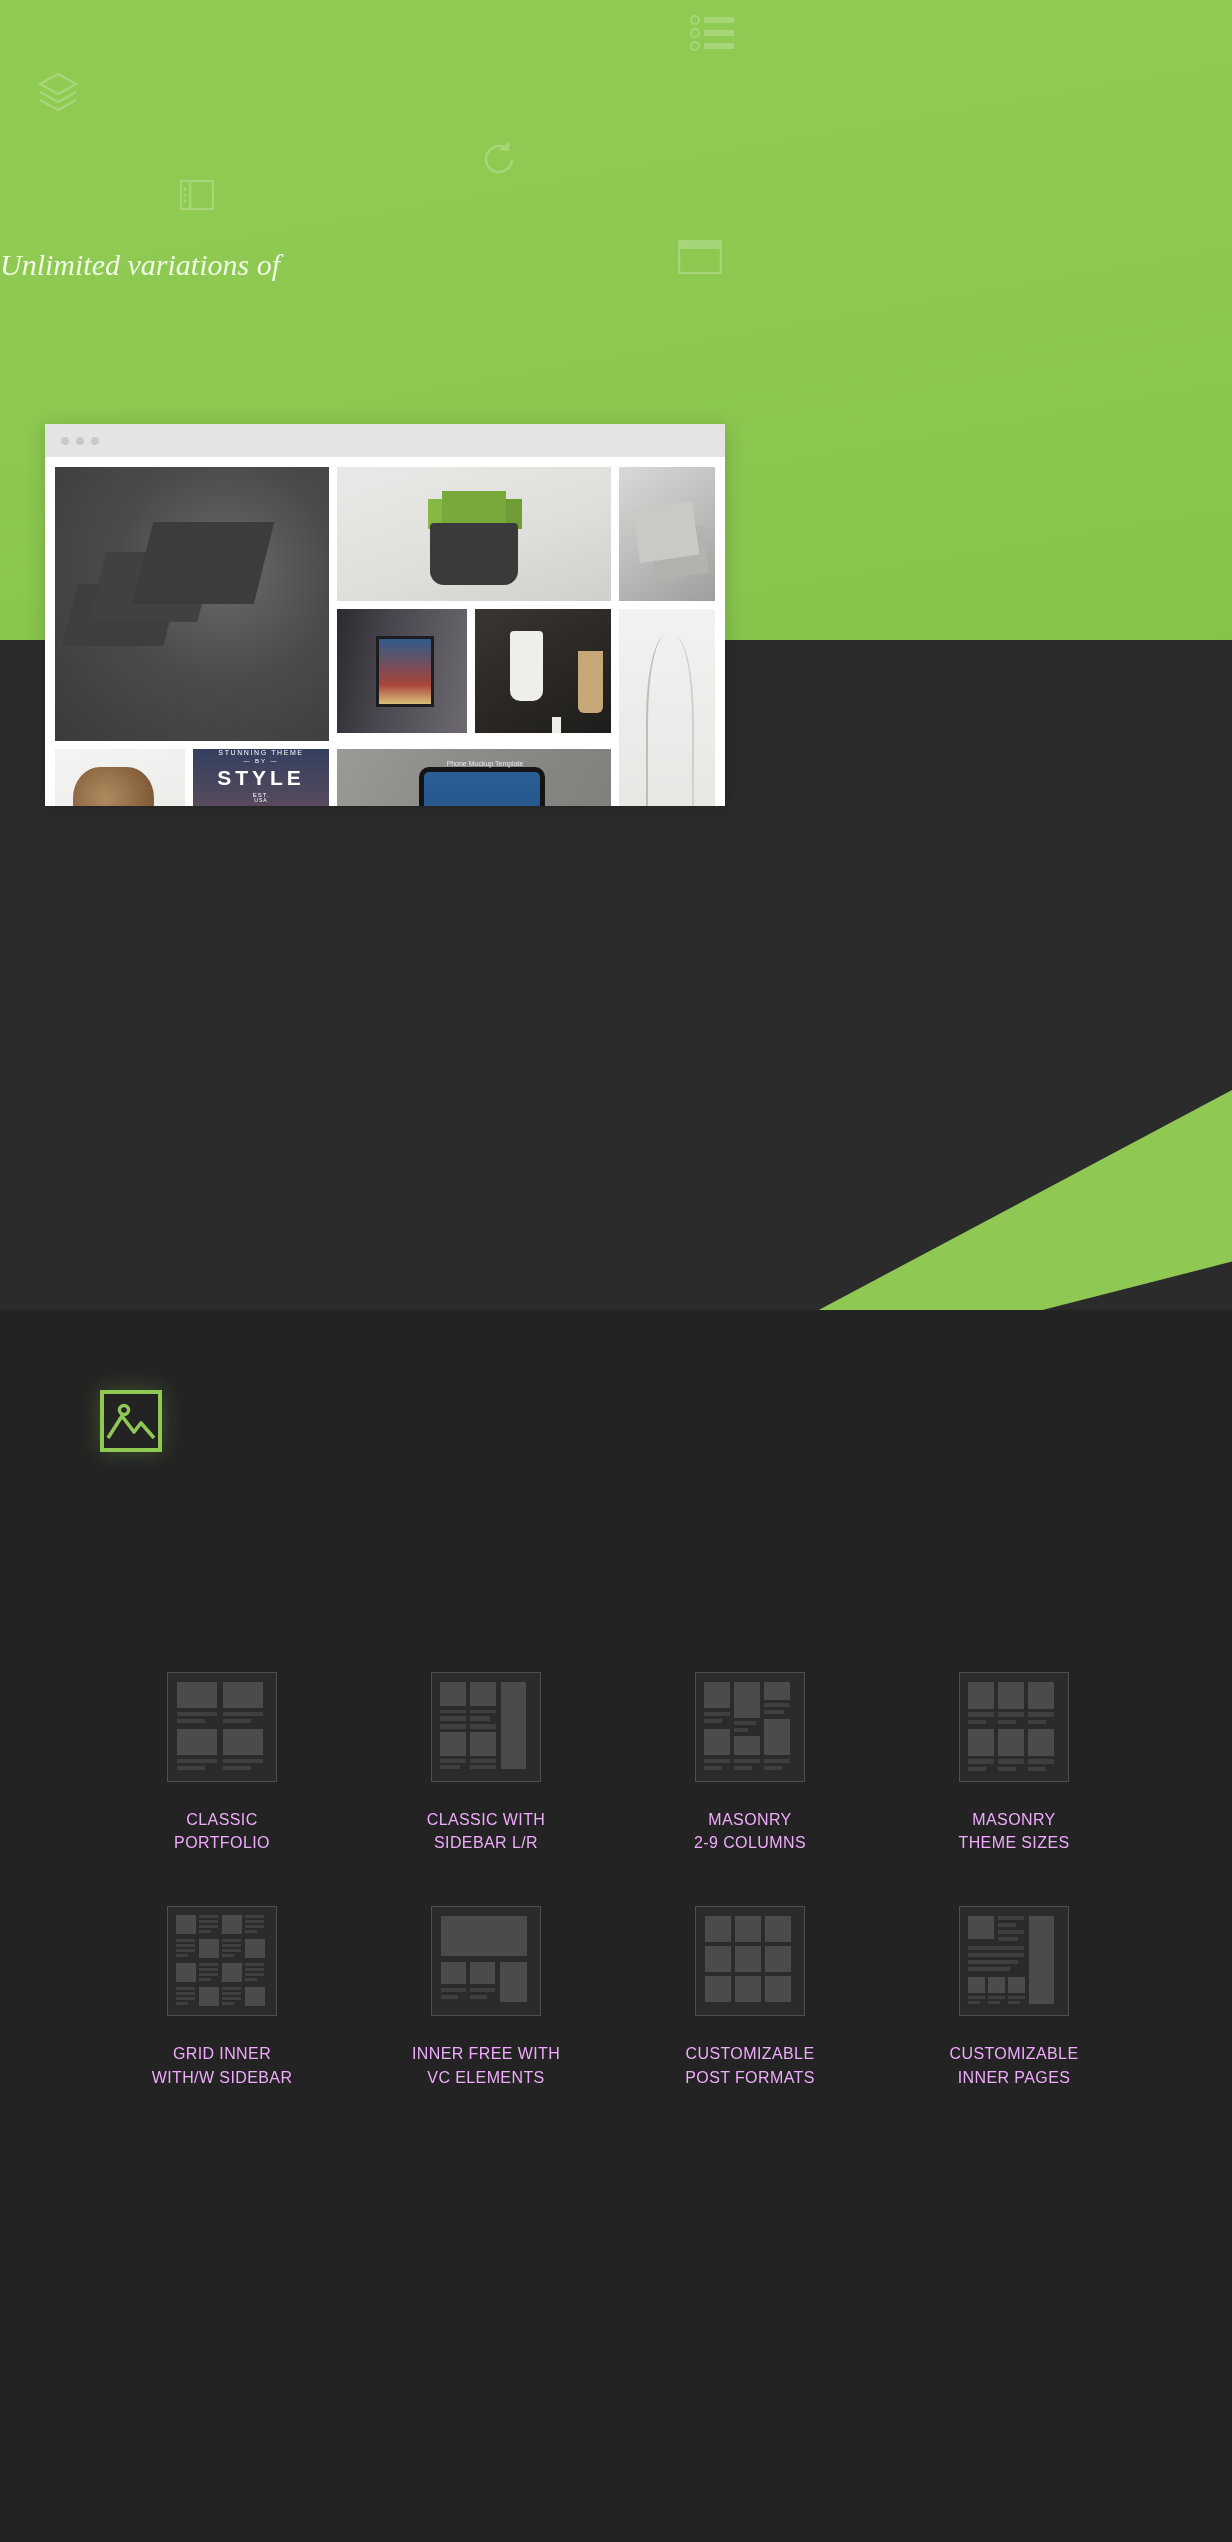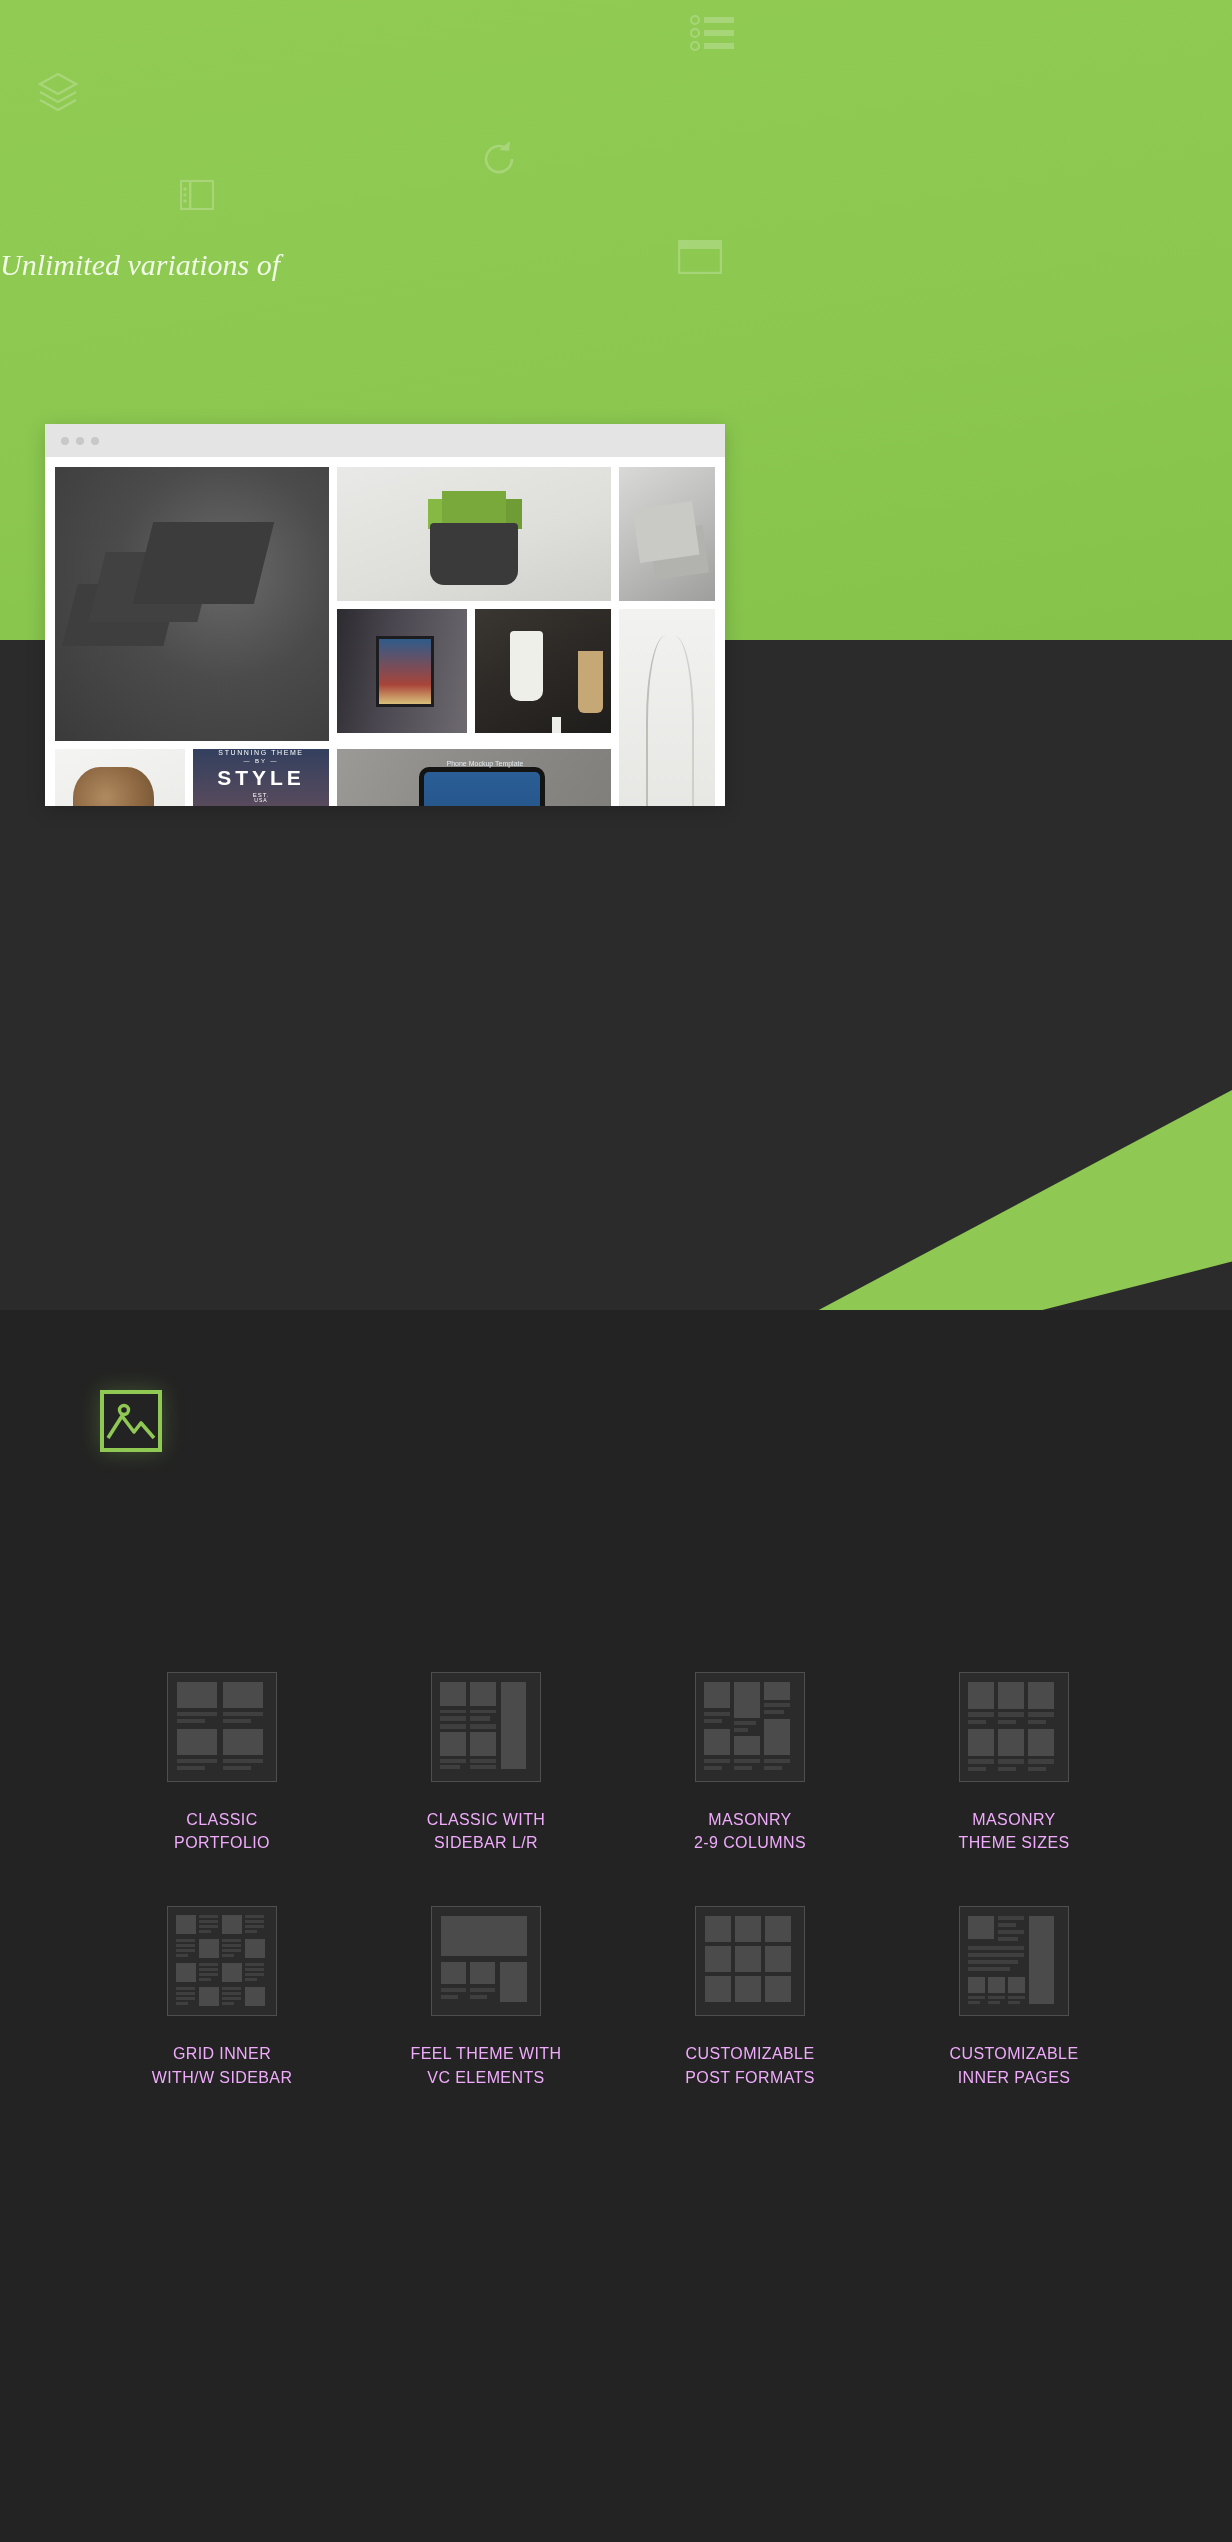--- a/index.html
+++ b/index.html
@@ -430,21 +430,21 @@
       <div class="wf" style="left:9px;top:9px;width:86px;height:40px;"></div>
       <div class="wf" style="left:9px;top:55px;width:25px;height:22px;"></div>
       <div class="wf" style="left:38px;top:55px;width:25px;height:22px;"></div>
       <div class="wf" style="left:68px;top:55px;width:27px;height:40px;"></div>
       <div class="wf l" style="left:9px;top:81px;width:25px;height:4px;"></div>
       <div class="wf l" style="left:38px;top:81px;width:25px;height:4px;"></div>
       <div class="wf l" style="left:9px;top:88px;width:17px;height:4px;"></div>
       <div class="wf l" style="left:38px;top:88px;width:17px;height:4px;"></div>
     </div>
     <div class="feat-label">
-      <div>FEEL THEME WITH</div>
+      <div>INNER FREE WITH</div>
       <div>VC ELEMENTS</div>
     </div>
   </div>
 
   <div class="feat">
     <div class="feat-box">
       <div class="wf" style="left:9px;top:9px;width:26px;height:26px;"></div>
       <div class="wf" style="left:39px;top:9px;width:26px;height:26px;"></div>
       <div class="wf" style="left:69px;top:9px;width:26px;height:26px;"></div>
       <div class="wf" style="left:9px;top:39px;width:26px;height:26px;"></div>

